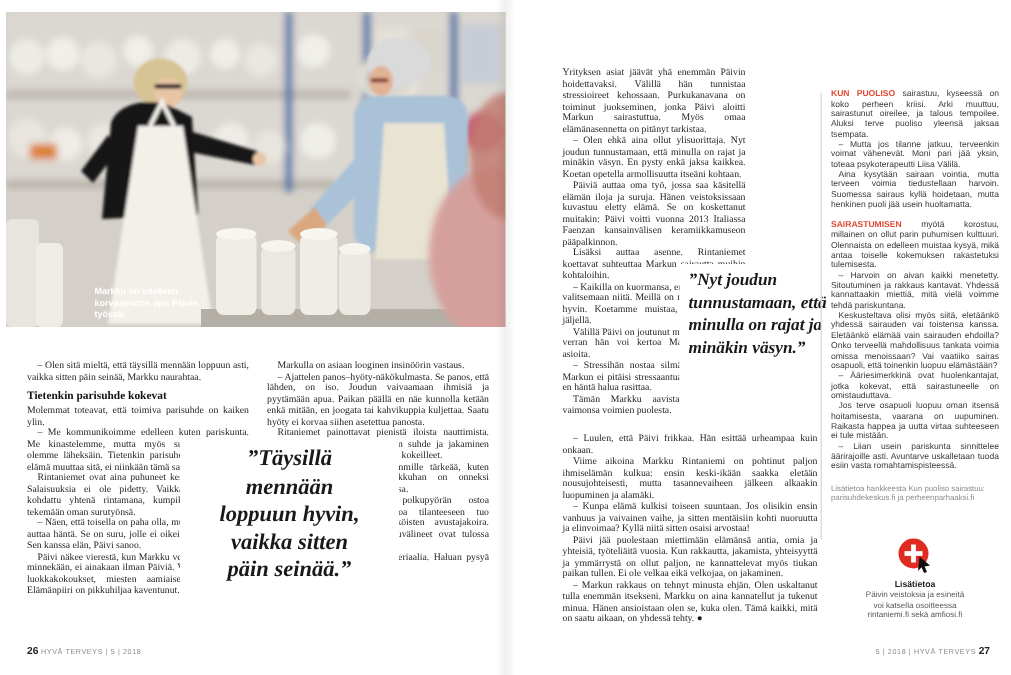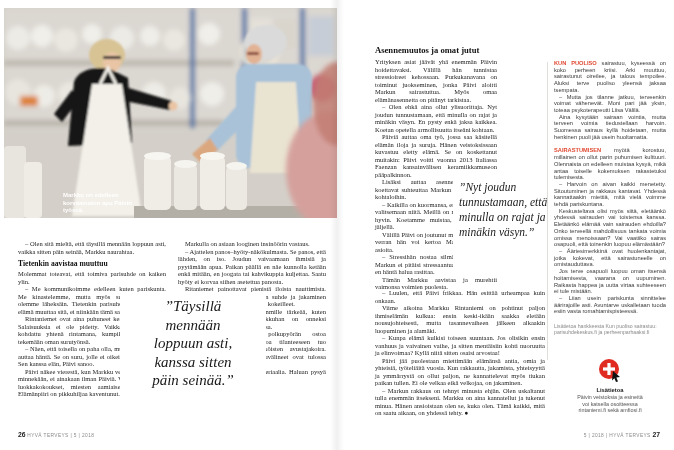--- a/index.html
+++ b/index.html
@@ -16,21 +16,21 @@
   .col{position:absolute;text-align:justify;font-size:6.5px;line-height:7.5px;}
   .col p{margin:0;text-indent:7px;}
   .col p.flush{text-indent:0;}
   .subhead{font-size:7.6px;line-height:9px;font-weight:700;margin:4px 0 2px 0;color:#111;}
   .headline{font-size:8.6px;line-height:10px;font-weight:700;margin:0 0 3px 0;color:#111;}
   .lcol1{left:18px;top:240px;width:148px;}
   .lcol2{left:178px;top:240px;width:148px;}
   .rcolA{left:375px;top:45px;width:122px;}
   .rcolB{left:375px;top:289px;width:170px;}
   
-  .pullquote{position:absolute;background:#ffffff;font-style:italic;font-weight:400;color:#191919;}
+  .pullquote{position:absolute;background:#ffffff;font-style:italic;font-weight:700;color:#191919;}
   .pq-left{left:120px;top:293px;width:146px;height:100px;padding-top:4px;
      font-size:15px;line-height:18.5px;text-align:center;}
   .pq-left .inner{width:104px;margin:0 auto;}
   .pq-right{left:453px;top:176px;width:94px;height:92px;padding:4px 0 0 6px;
      font-size:11.5px;line-height:15px;text-align:left;}
   
   .sb-rule{position:absolute;left:547px;top:62px;width:1px;height:298px;background:#e0dedb;}
   .sidebar{position:absolute;left:554px;top:60px;width:112px;
      font-family:"Liberation Sans",sans-serif;color:#3a3a3a;}
   .sb-title{font-size:11.5px;line-height:13px;font-weight:700;color:#1d1d1d;margin:0 0 8px 0;letter-spacing:-0.2px;}
@@ -145,51 +145,50 @@
         <g filter="url(#b2)">
           <ellipse cx="324" cy="162" rx="42" ry="58" fill="#d5a09c"></ellipse>
           <ellipse cx="333" cy="96" rx="24" ry="42" fill="#c27d72" opacity="0.85"></ellipse>
         </g>
       </svg>
       <div class="photo-caption">Markku on edelleen korvaamaton apu Päivin työssä.</div>
     </div>
 
     <div class="col lcol1">
       <p>– Olen sitä mieltä, että täysillä mennään loppuun asti, vaikka sitten päin seinää, Markku naurahtaa.</p>
-      <h3 class="subhead">Tietenkin aavistaa muuttuu</h3>
+      <h3 class="subhead">Tietenkin parisuhde kokevat</h3>
       <p class="flush">Molemmat toteavat, että toimiva parisuhde on kaiken ylin.</p>
       <p>– Me kommunikoimme edelleen kuten pariskunta. Me kinastelemme, mutta myös suukottelemme ja olemme läheksäin. Tietenkin parisuhde muuttuu, sillä elämä muuttaa sitä, ei niinkään tämä sairaus.</p>
       <p>Rintaniemet ovat aina puhuneet keskenään kaikesta. Salaisuuksia ei ole pidetty. Vaikka sairauskin on kohdattu yhtenä rintamana, kumpikin on joutunut tekemään oman surutyönsä.</p>
       <p>– Näen, että toisella on paha olla, mutta ei ole keinoja auttaa häntä. Se on suru, jolle ei oikein ole sanojakaan. Sen kanssa elän, Päivi sanoo.</p>
       <p>Päivi näkee vierestä, kun Markku vetäytyy eikä lähde minnekään, ei ainakaan ilman Päiviä. Välin ovat jääneet luokkakokoukset, miesten aamiaiset ja äijäjooga. Elämänpiiri on pikkuhiljaa kaventunut.</p>
     </div>
 
     <div class="col lcol2">
       <p>Markulla on asiaan looginen insinöörin vastaus.</p>
       <p>– Ajattelen panos–hyöty-näkökulmasta. Se panos, että lähden, on iso. Joudun vaivaamaan ihmisiä ja pyytämään apua. Paikan päällä en näe kunnolla ketään enkä mitään, en joogata tai kahvikuppia kuljettaa. Saatu hyöty ei korvaa siihen asetettua panosta.</p>
       <p>Ritaniemet painottavat pienistä iloista nauttimista. Yhteinen tekeminen, keskinäinen suhde ja jakaminen ovat yhä jäljellä. Uuttakin he ovat kokeilleet.</p>
       <p>– Liikunta on meille molemmille tärkeää, kuten yhteiset spinning-tunnit. Markkuhan on onneksi fyysisesti erittäin hyvässä kunnossa.</p>
       <p>Kesäksi he miettivät polkupyörän ostoa tandemkaksikolla. Uutta toivoa tilanteeseen tuo mahdollisuus saada heikkonäköisten avustajakoira. Samoin äänikirjat ja uudet apuvälineet ovat tulossa Markun elämään.</p>
       <p>– Siellä on ajankohtaista materiaalia. Haluan pysyä maailman menossa mukana.</p>
     </div>
 
     <div class="pullquote pq-left">
-      <div class="inner">”Täysillä mennään loppuun asti, kanssa sitten päin seinää.”</div>
+      <div class="inner">”Täysillä mennään loppuun hyvin, vaikka sitten päin seinää.”</div>
     </div>
 
     <div class="folio folio-left">
       <span class="pgnum">26</span>
       <span>HYVÄ TERVEYS | 5 | 2018</span>
     </div>
   </div>
 
   <div>
 
     <div class="col rcolA">
-      <h2 class="headline">Asennemuutos ja omat jutut</h2>
       <p class="flush">Yrityksen asiat jäävät yhä enemmän Päivin hoidettavaksi. Välillä hän tunnistaa stressioireet kehossaan. Purkukanavana on toiminut juokseminen, jonka Päivi aloitti Markun sairastuttua. Myös omaa elämänasennetta on pitänyt tarkistaa.</p>
       <p>– Olen ehkä aina ollut ylisuorittaja. Nyt joudun tunnustamaan, että minulla on rajat ja minäkin väsyn. En pysty enkä jaksa kaikkea. Koetan opetella armollisuutta itseäni kohtaan.</p>
       <p>Päiviä auttaa oma työ, jossa saa käsitellä elämän iloja ja suruja. Hänen veistoksissaan kuvastuu eletty elämä. Se on koskettanut muitakin: Päivi voitti vuonna 2013 Italiassa Faenzan kansainvälisen keramiikkamuseon pääpalkinnon.</p>
       <p>Lisäksi auttaa asenne. Rintaniemet koettavat suhteuttaa Markun sairautta muihin kohtaloihin.</p>
       <p>– Kaikilla on kuormansa, emmekä me pääse valitsemaan niitä. Meillä on moni asia todella hyvin. Koetamme muistaa, mitä vielä on jäljellä.</p>
       <p>Välillä Päivi on joutunut miettimään, minkä verran hän voi kertoa Markulle hankalia asioita.</p>
       <p>– Stressihän nostaa silmänpainetta, joten Markun ei pitäisi stressaantua. Aivan kaikella en häntä halua rasittaa.</p>
       <p>Tämän Markku aavistaa ja murehtii vaimonsa voimien puolesta.</p>
     </div>
 

